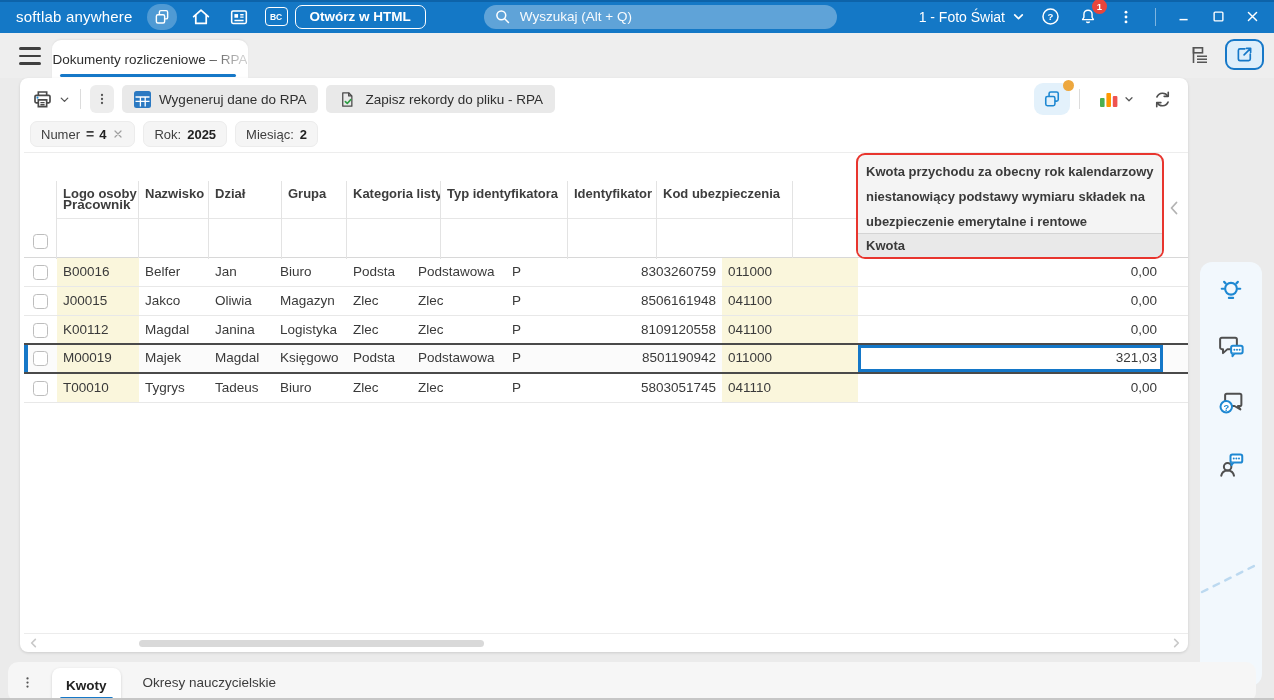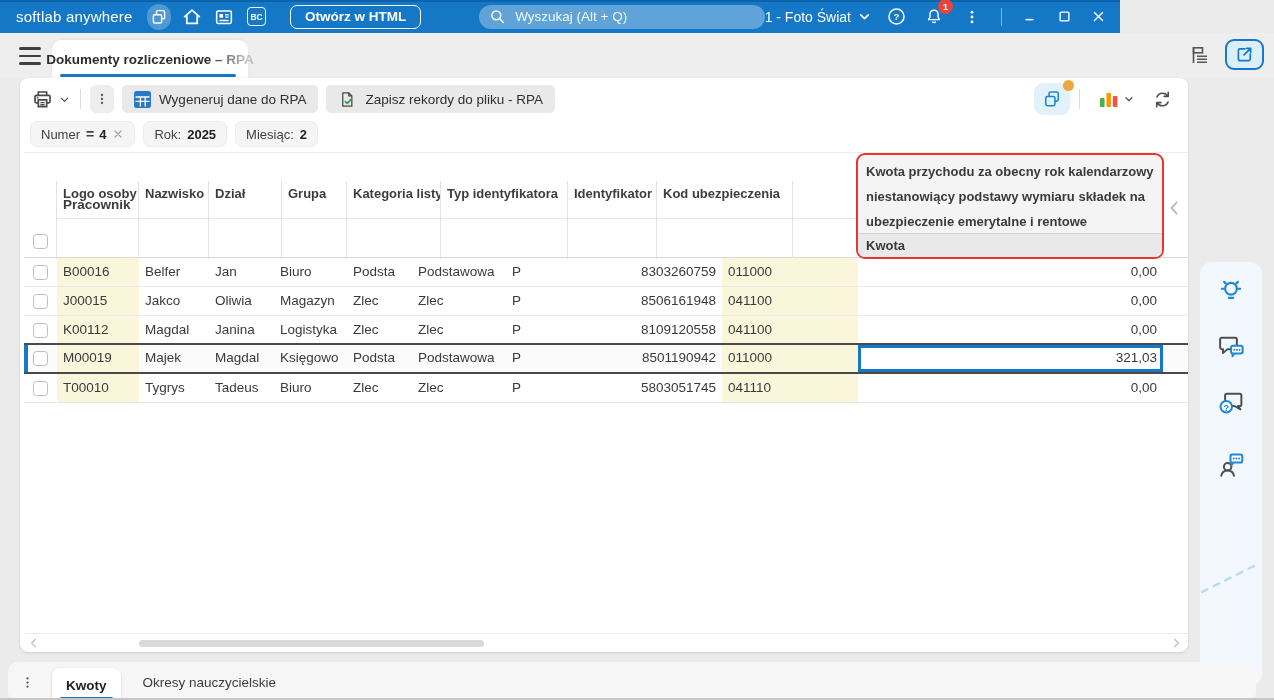--- a/index.html
+++ b/index.html
@@ -1,50 +1,50 @@
 <!DOCTYPE html>
 <html><head>
 <meta charset="utf-8">
 <style>
   html,body{margin:0;padding:0;background:#d8d8d8;}
   *{box-sizing:border-box;font-family:"Liberation Sans","DejaVu Sans",sans-serif;}
   #app{position:relative;width:1274px;height:700px;background:#ebebeb;overflow:hidden;border-bottom:2px solid #c6c6c6;}
   svg{display:block;}
 
   
-  .titlebar{position:absolute;left:0;top:0;width:1120px;height:33px;
+  .titlebar{position:absolute;left:0;top:0;width:1274px;height:33px;
     background:linear-gradient(180deg,#0d63a9 0,#0d63a9 2px,#1478c6 2px);
     display:flex;align-items:center;color:#fff;}
   .brand{font-size:15px;margin-left:16px;letter-spacing:.2px;white-space:nowrap;}
   .tb-circle{width:30px;height:26px;border-radius:14px;background:rgba(255,255,255,.25);
     display:flex;align-items:center;justify-content:center;margin-left:14px;cursor:pointer;}
   .tb-ic{width:28px;height:26px;display:flex;align-items:center;justify-content:center;margin-left:10px;cursor:pointer;}
   .bc-badge{width:23px;height:19px;border:1.6px solid #fff;border-radius:4px;display:flex;align-items:center;justify-content:center;
     font-size:8.5px;font-weight:bold;margin-left:12px;cursor:pointer;}
-  .openhtml{margin-left:24px;height:24px;padding:0 14px;border:1.6px solid #fff;border-radius:7px;background:transparent;
+  .openhtml{margin-left:7px;height:24px;padding:0 14px;border:1.6px solid #fff;border-radius:7px;background:transparent;
     color:#fff;font-size:13.5px;font-weight:bold;display:flex;align-items:center;cursor:pointer;white-space:nowrap;}
   .search{margin-left:58px;width:353px;height:24px;border-radius:13px;background:rgba(255,255,255,.32);
     display:flex;align-items:center;padding:0 10px;gap:7px;}
   .search input{flex:1;background:transparent;border:none;outline:none;color:rgba(255,255,255,.95);font-size:13.5px;}
   .search input::placeholder{color:rgba(255,255,255,.95);opacity:1;}
   .tb-right{margin-left:auto;display:flex;align-items:center;}
   .company{display:flex;align-items:center;gap:7px;font-size:14px;cursor:pointer;white-space:nowrap;}
   .tb-btn{width:26px;height:26px;display:flex;align-items:center;justify-content:center;margin-left:12px;cursor:pointer;position:relative;}
   .badge{position:absolute;top:-5px;right:-6px;min-width:15px;height:15px;border-radius:8px;background:#e8453c;
     color:#fff;font-size:9.5px;font-weight:bold;display:flex;align-items:center;justify-content:center;padding:0 3px;}
   .tb-sep{width:1px;height:18px;background:rgba(255,255,255,.45);margin:0 8px 0 16px;}
   .win-btn{width:28px;height:26px;display:flex;align-items:center;justify-content:center;margin-left:6px;cursor:pointer;}
   .win-btn:last-child{margin-right:8px;}
 
   
   .tabstrip{position:absolute;left:0;top:33px;width:1274px;height:45px;background:#eeeeee;display:flex;align-items:flex-end;}
   .hamburger{position:absolute;left:17px;top:13px;width:26px;height:20px;display:flex;flex-direction:column;justify-content:space-between;cursor:pointer;padding:1px 2px;}
   .hamburger i{display:block;height:2.8px;background:#3f3f3f;border-radius:2px;}
   .tab{position:absolute;left:52px;top:7px;width:196px;height:38px;background:#fff;border-radius:9px 9px 0 0;
-    display:flex;align-items:center;justify-content:center;cursor:pointer;box-shadow:0 -1px 2px rgba(0,0,0,.05);font-weight:bold;}
+    display:flex;align-items:center;justify-content:center;cursor:pointer;box-shadow:0 -1px 2px rgba(0,0,0,.05);}
   .tab-label{font-size:13.5px;color:#2e2e2e;white-space:nowrap;
     -webkit-mask-image:linear-gradient(90deg,#000 78%,rgba(0,0,0,.25) 97%);
     mask-image:linear-gradient(90deg,#000 78%,rgba(0,0,0,.25) 97%);}
   .tab-underline{position:absolute;left:8px;right:12px;bottom:1px;height:3px;background:#1678c8;border-radius:2px;}
   .strip-right{position:absolute;right:10px;top:6px;display:flex;align-items:center;gap:13px;}
   .share-btn{width:39px;height:31px;border:2px solid #1678c8;border-radius:9px;background:#ddeefb;
     display:flex;align-items:center;justify-content:center;cursor:pointer;}
 
   
   .card{position:absolute;left:20px;top:78px;width:1168px;height:574px;background:#fff;border-radius:8px;

